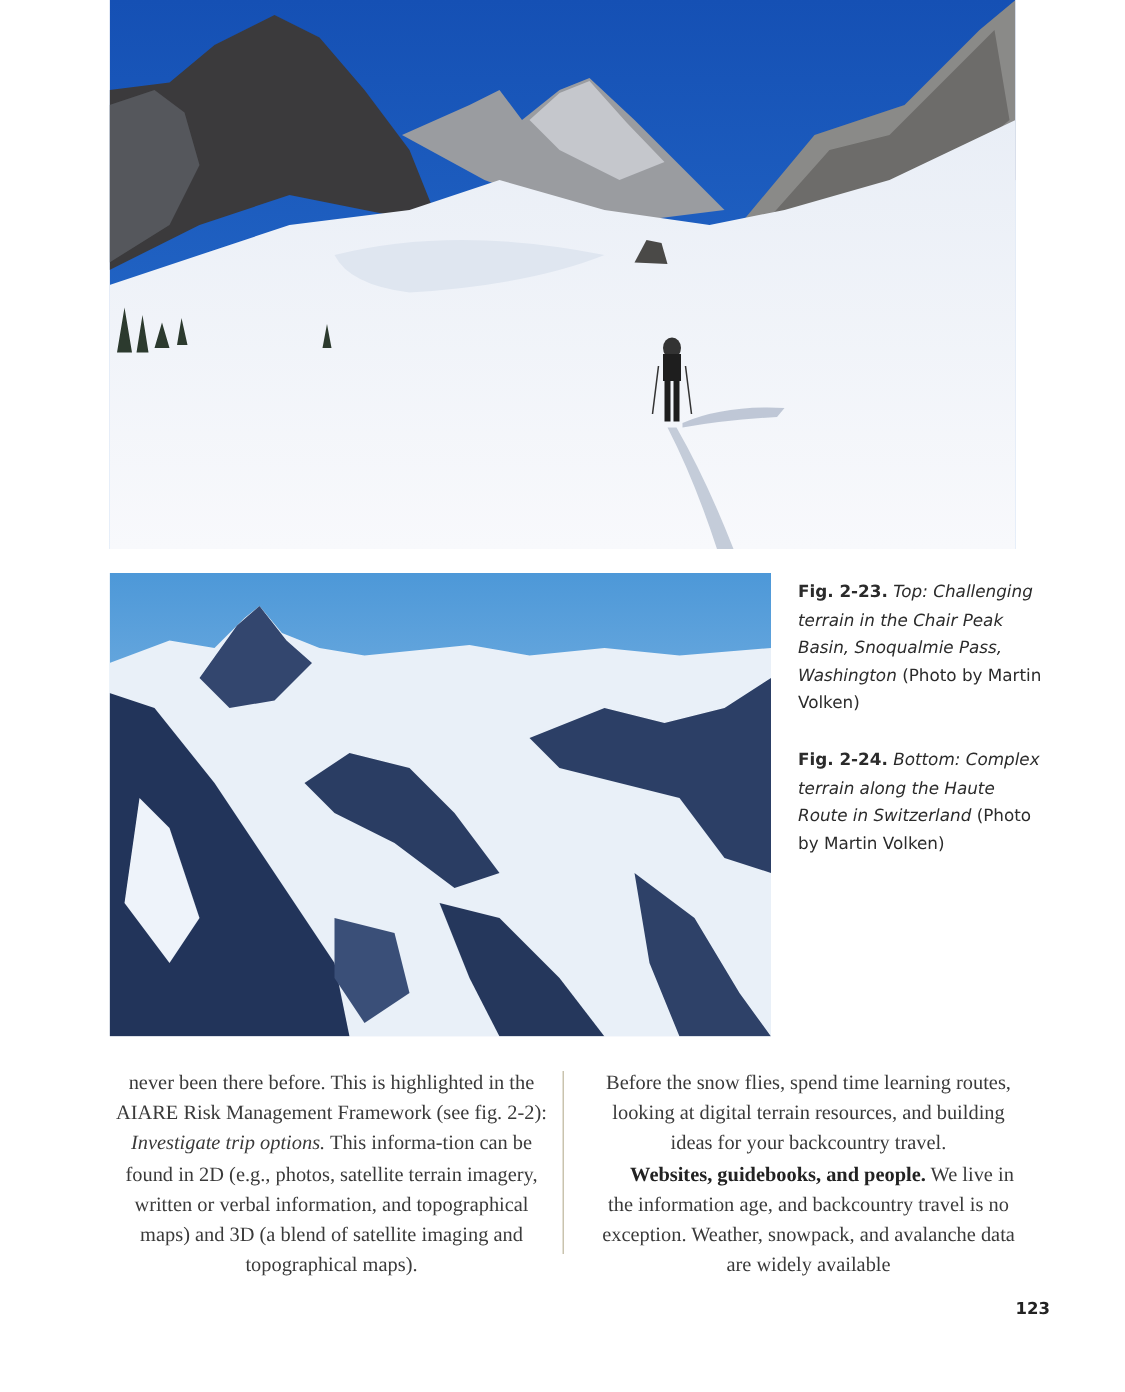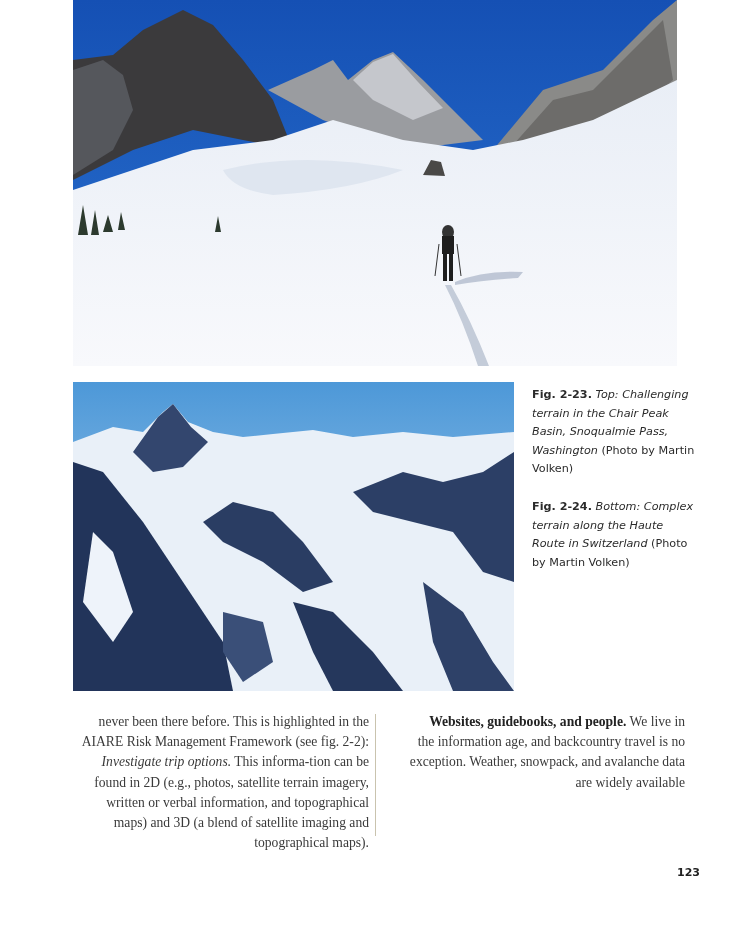--- a/index.html
+++ b/index.html
@@ -6,21 +6,21 @@
   body { width: 750px; height: 928px; background: #ffffff; position: relative; overflow: hidden; font-family: "Liberation Serif", serif; }
   .photo { position: absolute; overflow: hidden; }
   .photo svg { display: block; width: 100%; height: 100%; }
   #photo-top { left: 73px; top: 0; width: 604px; height: 366px; }
   #photo-bottom { left: 73px; top: 382px; width: 441px; height: 309px; }
   .caption { position: absolute; left: 532px; width: 165px; font-family: "DejaVu Sans", sans-serif; font-size: 11.2px; line-height: 18.6px; color: #2b2b2b; }
   .caption .figno { font-weight: bold; }
   .caption .desc { font-style: italic; }
   #caption-1 { top: 386px; }
   #caption-2 { top: 486px; margin-top: 12px; }
-  .col { position: absolute; top: 712px; font-size: 13.6px; line-height: 20.2px; color: #3a3a3a; text-align: right; }
+  .col { position: absolute; top: 712px; font-size: 13.6px; line-height: 20.2px; color: #3a3a3a; text-align: center; }
   #col-left { left: 73px; width: 296px; }
   #col-right { left: 393px; width: 292px; }
   .col p { margin: 0; }
   .indent { text-indent: 18px; font-family: Liberation Serif, serif; }
   .bold { font-weight: bold; color: #222; }
   .it { font-style: italic; }
   #col-divider { position: absolute; left: 375px; top: 714px; width: 1px; height: 122px; background: #c9c3ae; }
   #page-number { position: absolute; left: 677px; top: 866px; font-family: "DejaVu Sans", sans-serif; font-size: 11px; font-weight: bold; color: #222; }
 </style>
 </head>
@@ -103,16 +103,17 @@
   <span>(Photo by Martin Volken)</span>
 </div>
 
 <div class="col" id="col-left">
   <p><span>never been there before. This is highlighted in the AIARE Risk Management Framework (see fig. 2-2): </span><span class="it">Investigate trip options.</span><span> This informa-tion can be found in 2D (e.g., photos, satellite terrain imagery, written or verbal information, and topographical maps) and 3D (a blend of satellite imaging and topographical maps).</span></p>
 </div>
 
 <div id="col-divider"></div>
 
 <div class="col" id="col-right">
+  <p>Before the snow flies, spend time learning routes, looking at digital terrain resources, and building ideas for your backcountry travel.</p>
   <p class="indent"><span class="bold">Websites, guidebooks, and people.</span><span> We live in the information age, and backcountry travel is no exception. Weather, snowpack, and avalanche data are widely available</span></p>
 </div>
 
 <div id="page-number">123</div>
 
 </body></html>

